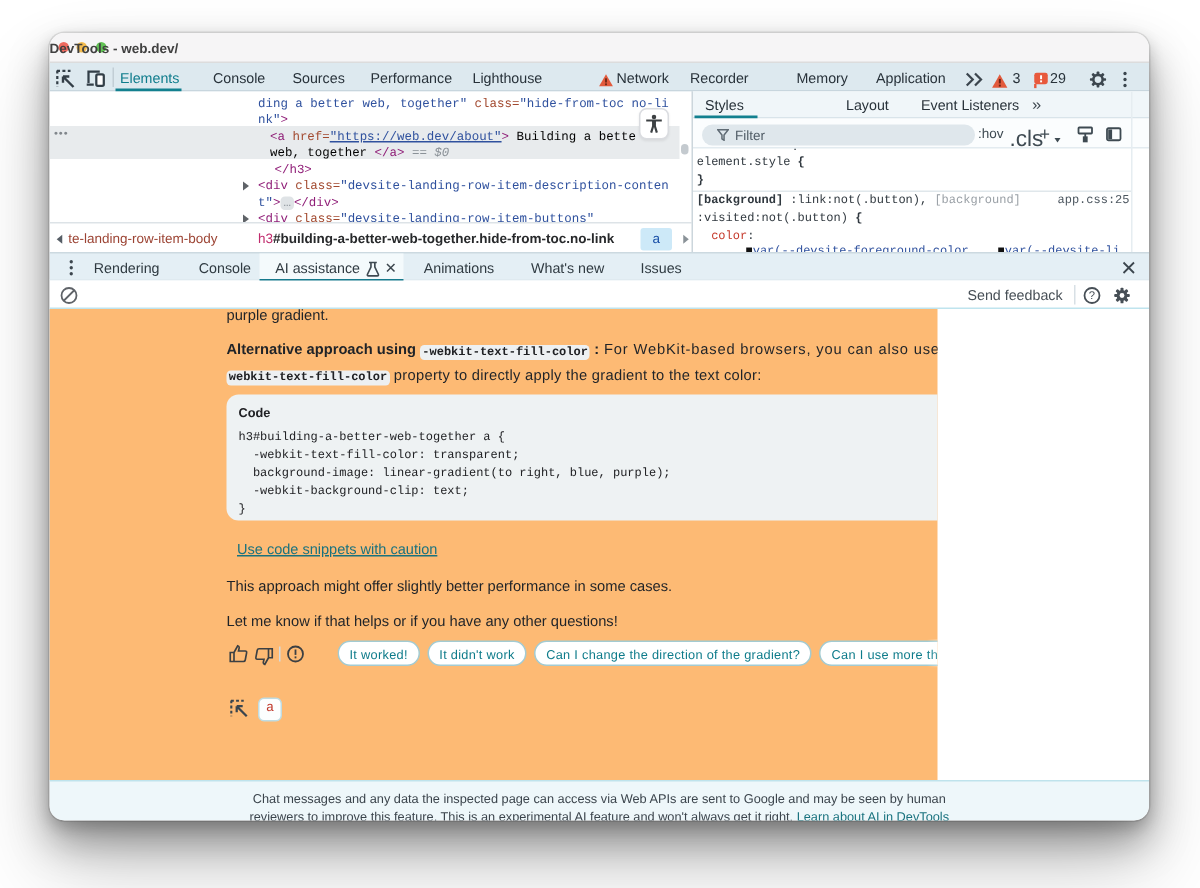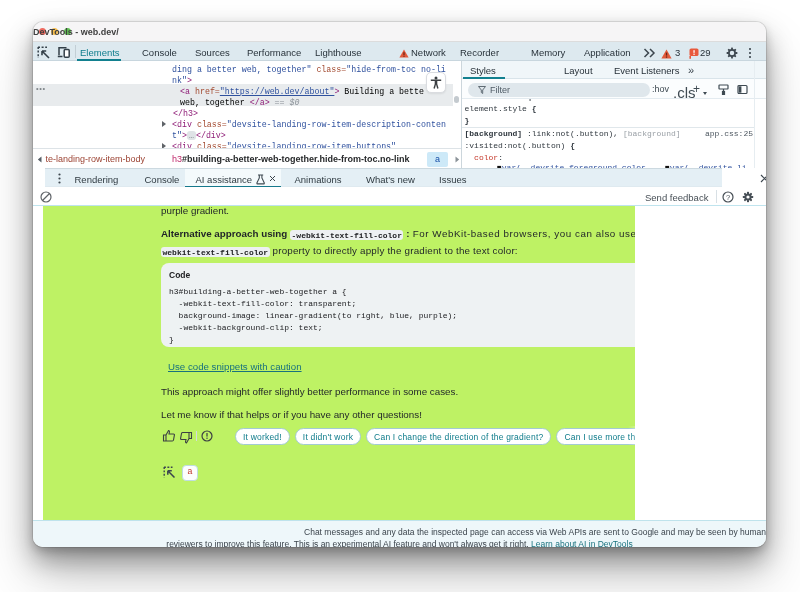--- a/index.html
+++ b/index.html
@@ -30,25 +30,25 @@
   .gray { color:#8b9298; }
   .sel { position:absolute; left:0; top:23px; width:420px; height:22px; background:#e8ebed; }
   .crumbbar { position:absolute; left:0; top:126px; width:428px; height:20px; background:#fff; border-top:1px solid #dde3e7; }
   .styles { position:absolute; left:429px; top:39px; width:304px; height:107px; background:#fff; overflow:hidden; }
   .vsplit { position:absolute; left:428px; top:39px; width:1px; height:107px; background:#ccd6dc; }
   .subtabs { position:absolute; left:0; top:0; width:304px; height:18px; background:#f0f6f9; border-bottom:1px solid #d9e4ea; }
   .stab { position:absolute; top:4px; font-size:9.5px; color:#28323a; white-space:nowrap; }
   .filterrow { position:absolute; left:0; top:18px; width:304px; height:20px; background:#fbfdfe; border-bottom:1px solid #e3ebf0; }
   .srow { position:absolute; font-size:8px; font-family:"Liberation Mono", monospace; white-space:pre; color:#30383f; }
   
-  .drawertabs { position:absolute; left:12px; top:146px; width:677px; height:19px; background:#e4eff5; border-top:1px solid #ccd9e0; border-bottom:1px solid #dfeaf0; }
+  .drawertabs { position:absolute; left:0; top:146px; width:733px; height:19px; background:#e4eff5; border-top:1px solid #ccd9e0; border-bottom:1px solid #dfeaf0; }
   .dtab { position:absolute; top:5px; font-size:9.5px; color:#2f3a41; white-space:nowrap; }
   .aitab { position:absolute; left:140px; top:0; width:96px; height:19px; background:#f4fafc; border-bottom:2.5px solid #16798c; }
   .aitoolbar { position:absolute; left:0; top:165px; width:733px; height:19px; background:#fff; border-bottom:1px solid #bfe4ee; }
-  .chat { position:absolute; left:0; top:184px; width:592px; height:314px; background:#bef264; overflow:hidden;margin-left:10px; }
+  .chat { position:absolute; left:0; top:184px; width:592px; height:314px; background:#fdba74; overflow:hidden; }
   .msg { position:absolute; left:118px; width:520px; font-size:9.8px; color:#1f2328; white-space:nowrap; }
   code.ic { font-family:"Liberation Mono", monospace; font-size:8px; background:#edf0f2; border-radius:3px; padding:0.5px 1.5px; font-weight:bold; color:#202124; }
   .codeblock { position:absolute; left:118px; top:57px; width:496px; height:84px; background:#eef2f3; border-radius:8px; }
   .chiprow { position:absolute; left:192px; top:219.5px; width:423px; height:19px; overflow:hidden; white-space:nowrap; }
   .chip { display:inline-block; height:17px; line-height:16px; border:1px solid #a3cbd2; border-radius:9px; color:#0d7b8a; font-size:8.5px; letter-spacing:0.2px; padding:0 7px; margin-right:5px; background:#fff; white-space:nowrap; }
   .inputbox { position:absolute; left:118px; top:286px; width:496px; height:21px; border:1px solid #d3dce1; border-radius:6px; background:#fff; }
   .footer { position:absolute; left:0; top:498px; width:733px; height:27px; background:#eef7fa; border-top:1px solid #bfe3ec; text-align:center; font-size:8.5px; color:#3b444c; }
   a.tl { color:#19727e; text-decoration:underline; }
   svg { display:block; }
 </style>
@@ -148,21 +148,21 @@
       </svg>
     </div>
 
   <div class="elements">
     <div class="sel"></div>
     <div class="abs gray" style="left:3px; top:23px; font-size:7.5px; letter-spacing:0.6px; color:#80868b;">•••</div>
     <div class="treeline" style="left:139px; top:3px;"><span class="val">ding a better web, together" </span><span class="attr">class=</span><span class="val">"hide-from-toc no-li</span></div>
     <div class="treeline" style="left:139px; top:14px;"><span class="val">nk"</span><span class="tg">&gt;</span></div>
     <div class="treeline" style="left:147px; top:25px;"><span class="tg">&lt;a</span><span class="attr"> href=</span><span class="val" style="text-decoration:underline;">"https://web.dev/about"</span><span class="tg">&gt;</span> Building a bette</div>
     <div class="treeline" style="left:147px; top:36px;">web, together <span class="tg">&lt;/a&gt;</span><span class="gray"> == <i>$0</i></span></div>
-    <div class="treeline" style="left:140px; top:47px;"><span class="tg">&lt;/h3&gt;</span></div>
+    <div class="treeline" style="left:150px; top:47px;"><span class="tg">&lt;/h3&gt;</span></div>
     <div class="abs" style="left:129px; top:60px; width:0; height:0; border-left:4px solid #5f6368; border-top:3px solid transparent; border-bottom:3px solid transparent;"></div>
       <div class="treeline" style="left:139px; top:58px;"><span class="tg">&lt;div</span><span class="attr"> class=</span><span class="val">"devsite-landing-row-item-description-conten</span></div>
     <div class="treeline" style="left:139px; top:69px;"><span class="val">t"</span><span class="tg">&gt;</span><span class="gray" style="background:#dfe3e6; border-radius:3px; padding:0 2px;">…</span><span class="tg">&lt;/div&gt;</span></div>
     <div class="abs" style="left:129px; top:82px; width:0; height:0; border-left:4px solid #5f6368; border-top:3px solid transparent; border-bottom:3px solid transparent;"></div>
       <div class="treeline" style="left:139px; top:80px;"><span class="tg">&lt;div</span><span class="attr"> class=</span><span class="val">"devsite-landing-row-item-buttons"</span></div>
 
     <div class="abs" style="left:393px; top:11px; width:20px; height:21px; background:#fff; border:1px solid #dadce0; border-radius:5px; box-shadow:0 1px 2px rgba(0,0,0,0.08);">
       <svg width="12" height="13" viewBox="0 0 12 13" style="margin:3px auto 0;">
           <g fill="#3c4043">
             <circle cx="6" cy="2" r="1.5"></circle>
@@ -363,16 +363,16 @@
             <path d="M11.5 11.5 L4.8 4.8 M4.8 4.8 V8.8 M4.8 4.8 H8.8" stroke-width="1.5"></path>
           </g>
         </svg>
       </div>
     <div class="abs mono" style="left:139px; top:259px; width:16px; height:16px; border:1px solid #bfdce2; border-radius:4px; background:#fcfefe; text-align:center; font-size:9px; color:#c03a2d; line-height:13.5px;">a</div>
 
     <div class="abs" style="left:724px; top:138px; width:5px; height:118px; background:#b3babf; border-radius:2.5px;"></div>
   </div>
 
   <div class="footer">
-    <div style="margin-top:6px;text-align:right;">Chat messages and any data the inspected page can access via Web APIs are sent to Google and may be seen by human</div>
+    <div style="margin-top:6px;">Chat messages and any data the inspected page can access via Web APIs are sent to Google and may be seen by human</div>
     <div style="margin-top:1.5px;">reviewers to improve this feature. This is an experimental AI feature and won't always get it right. <a class="tl" href="#">Learn about AI in DevTools</a></div>
   </div>
 </div>
 
 </body></html>

